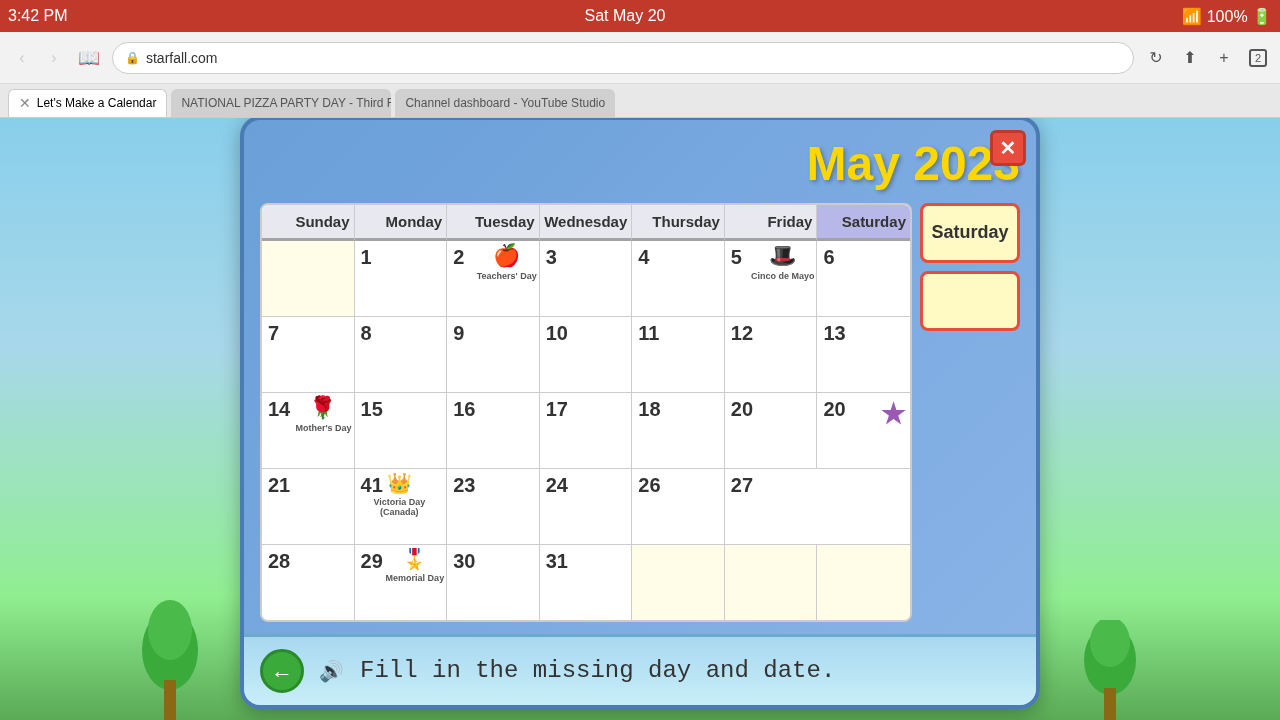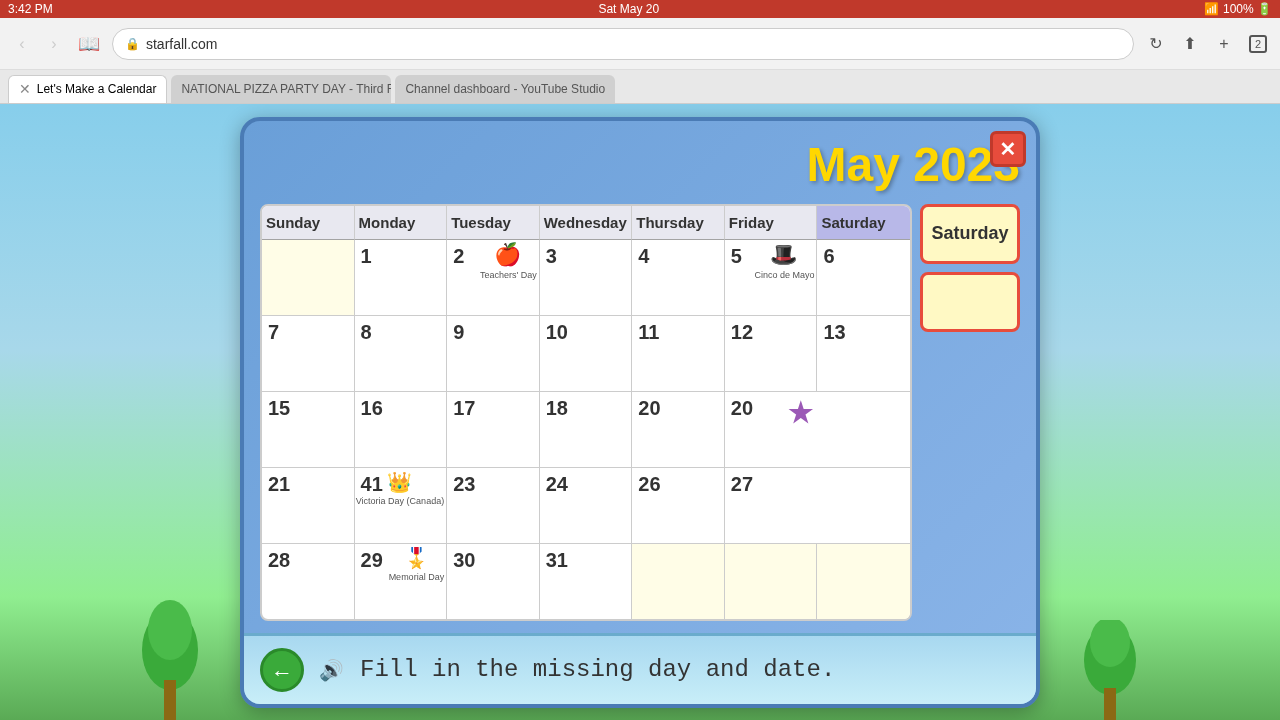--- a/index.html
+++ b/index.html
@@ -16,22 +16,22 @@
     .browser-chrome {
       position: absolute;
       top: 0; left: 0; right: 0;
       background: #f2f2f2;
       z-index: 100;
     }
 
     .status-bar {
       background: #c0392b;
       color: white;
-      font-size: 12px;
-      padding: 2px 8px;
+      font-size: 16px;
+      padding: 16px 8px;
       display: flex;
       justify-content: space-between;
       align-items: center;
       height: 18px;
     }
 
     .browser-toolbar {
       background: #f2f2f2;
       padding: 6px 8px;
       display: flex;
@@ -263,27 +263,27 @@
     }
 
     
     .day-header-row {
       display: grid;
       grid-template-columns: repeat(7, 1fr);
     }
 
     .day-header {
       padding: 8px 4px;
-      text-align: left;
+      text-align: right;
       font-size: 15px;
       font-weight: bold;
       color: #333;
       background: #e8e8f0;
       border-right: 1px solid #ccc;
-      border-bottom: 1px solid #a3a3a3;
+      border-bottom: 3px solid #a3a3a3;
     }
 
     .day-header:last-child { border-right: none; }
     .day-header.highlighted { background: #b8b8e8; }
 
     .calendar-row {
       display: grid;
       grid-template-columns: repeat(7, 1fr);
       border-bottom: 1px solid #ccc;
     }
@@ -315,21 +315,21 @@
       color: #333;
       line-height: 1.2;
     }
 
     .cell-label {
       font-size: 9px;
       color: #555;
       text-align: center;
       width: 100%;
       margin-top: 2px;
-      font-weight: normal;
+      font-weight: bold;
     }
 
     .cell-content {
       display: flex;
       flex-direction: column;
       align-items: center;
       position: absolute;
       right: 2px;
       top: 2px;
       text-align: center;
@@ -525,20 +525,27 @@
           <div class="calendar-cell">
               <span class="cell-date">12</span>
             </div>
           <div class="calendar-cell">
               <span class="cell-date">13</span>
             </div>
         </div>
 
         <div class="calendar-row">
           <div class="calendar-cell">
+            <span class="cell-date">14</span>
+            <div class="cell-content">
+              <span style="font-size:22px;">🌹</span>
+              <span class="cell-label">Mother's Day</span>
+            </div>
+          </div>
+          <div class="calendar-cell">
               <span class="cell-date">15</span>
             </div>
           <div class="calendar-cell">
               <span class="cell-date">16</span>
             </div>
           <div class="calendar-cell">
               <span class="cell-date">17</span>
             </div>
           <div class="calendar-cell">
               <span class="cell-date">18</span>

